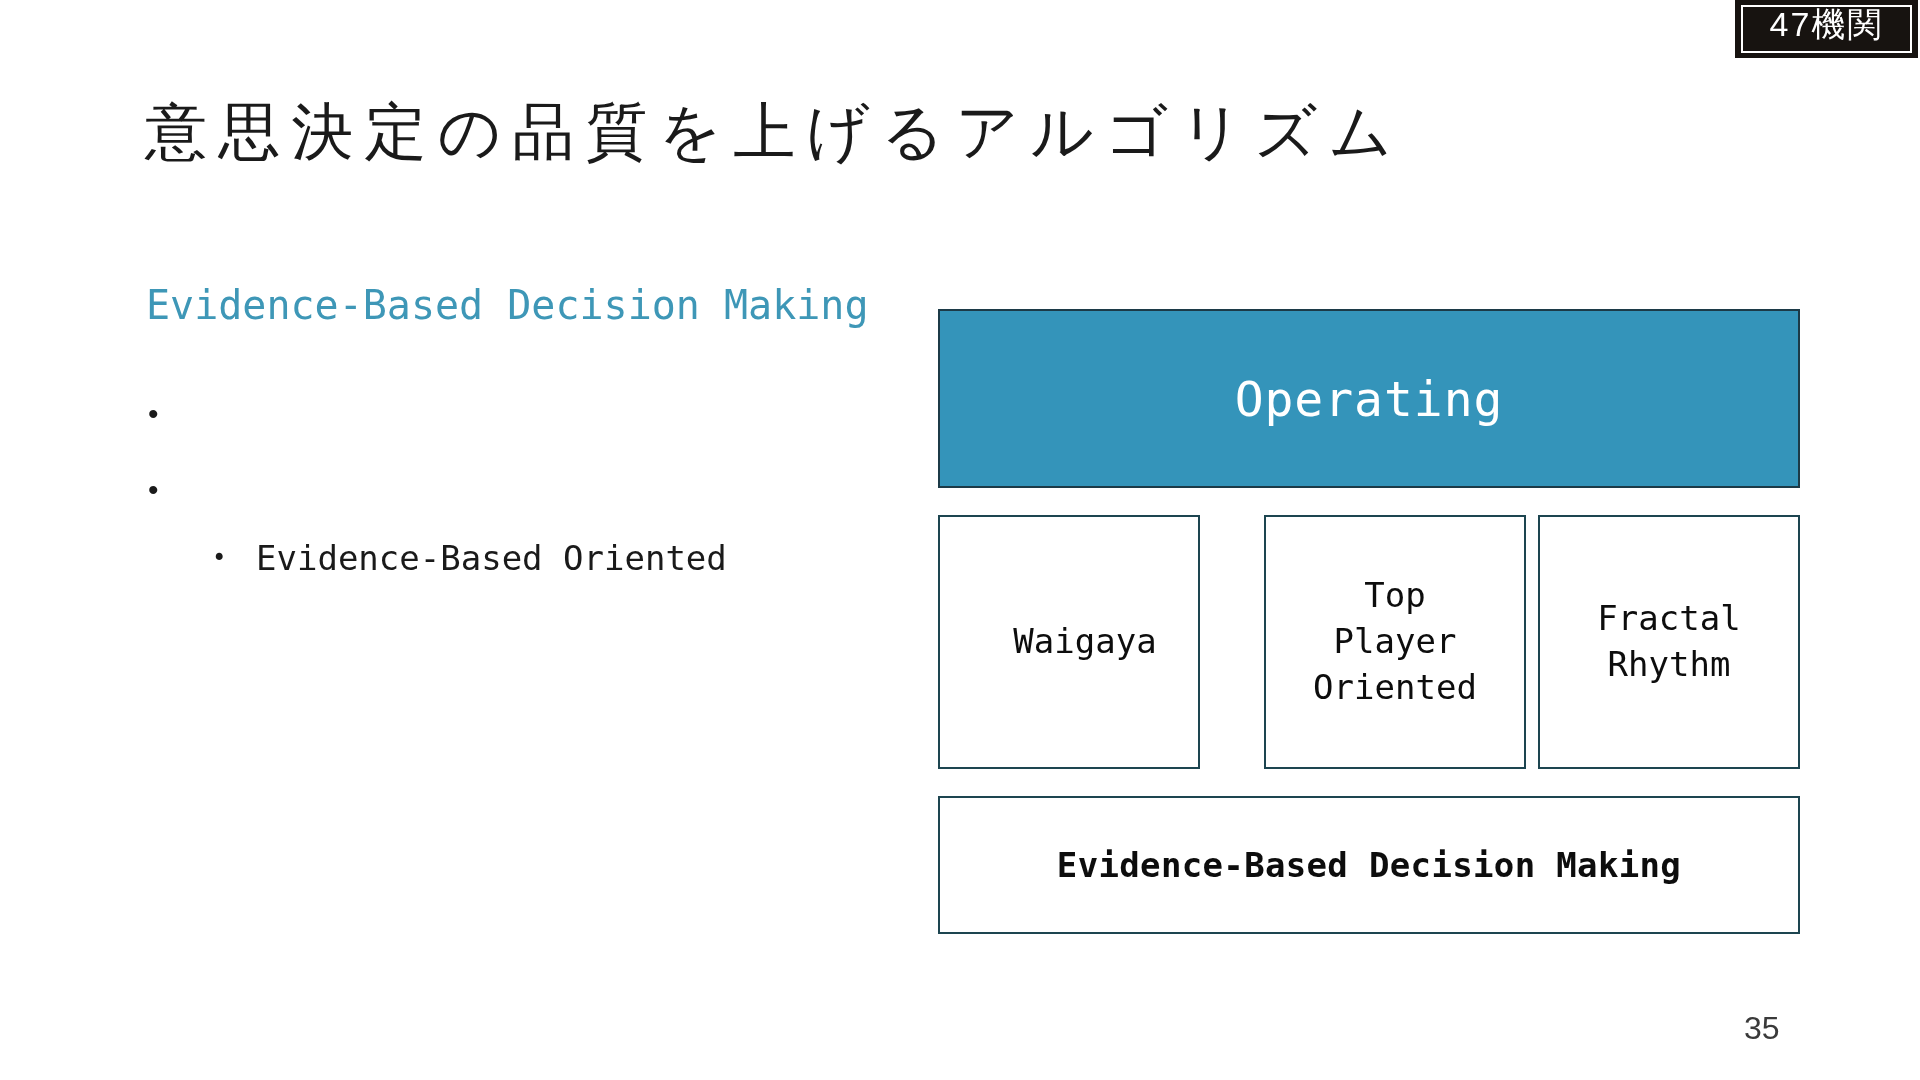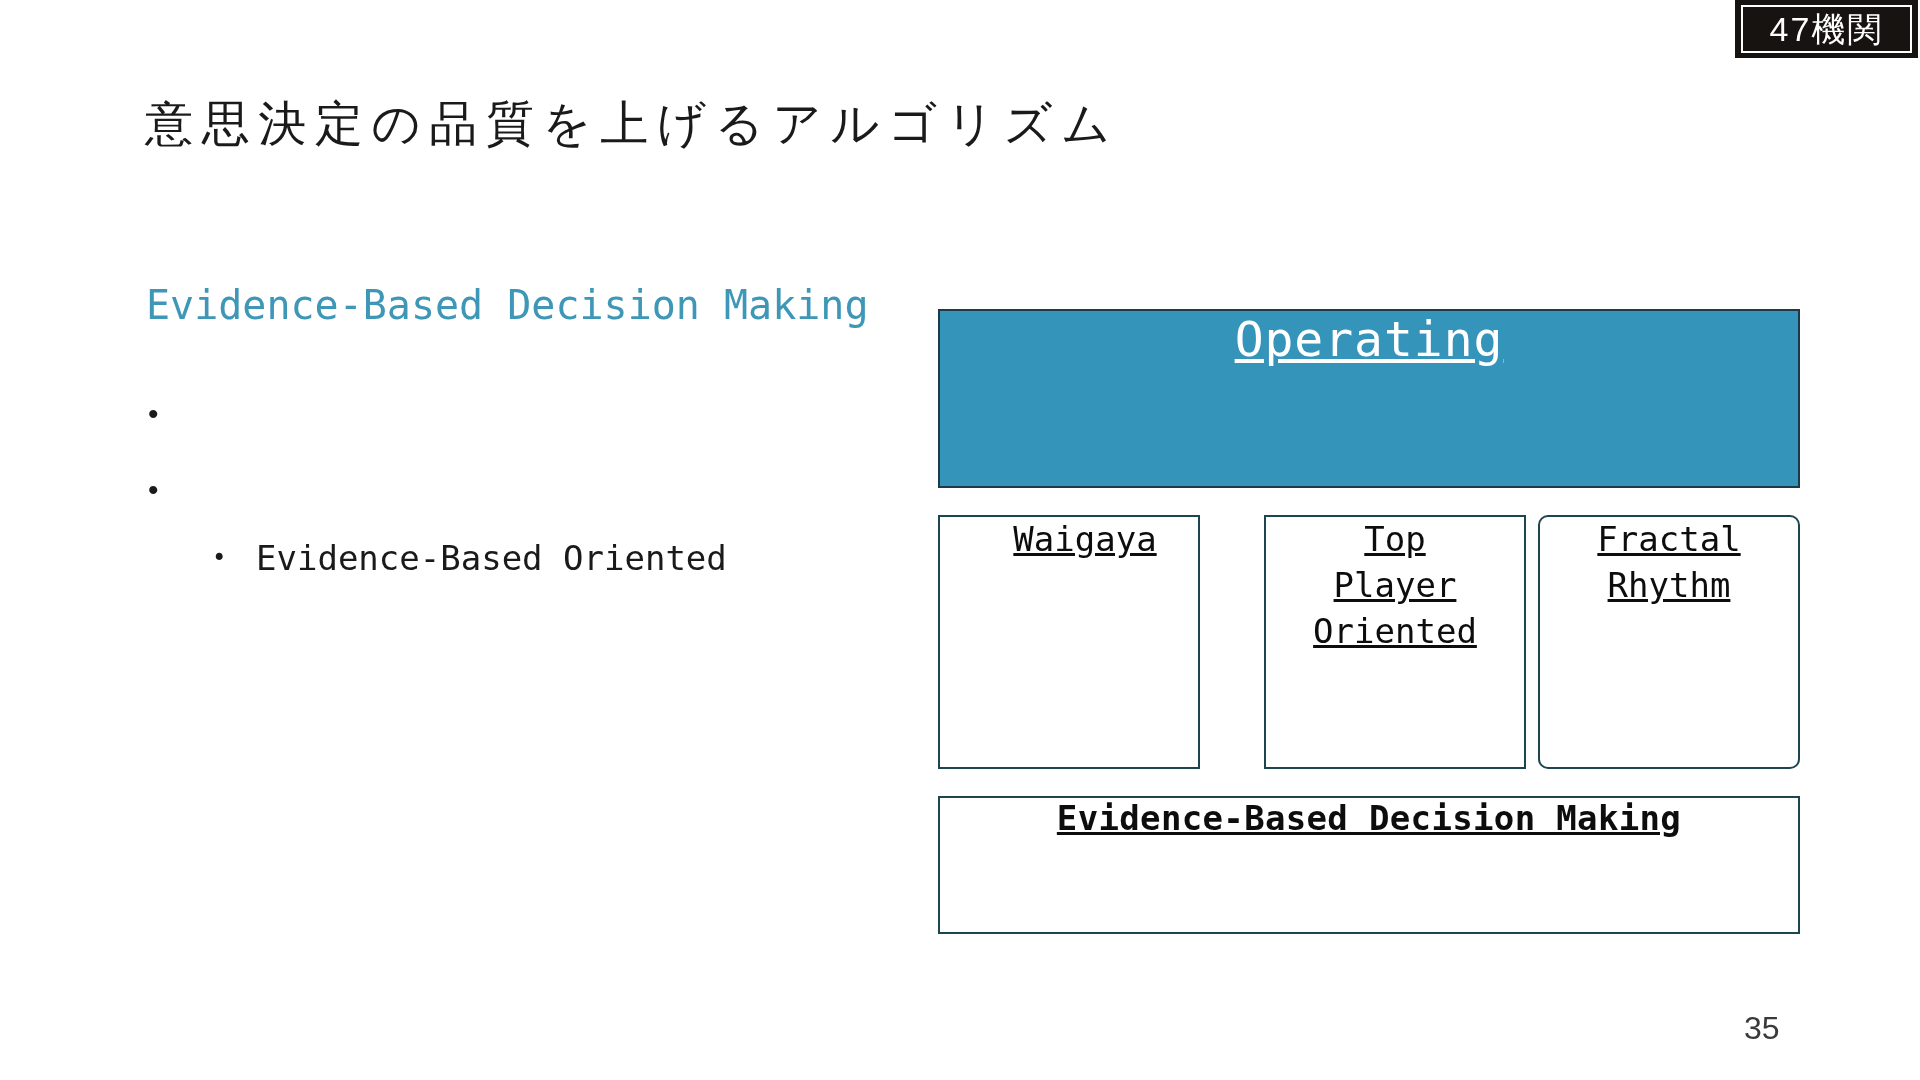--- a/index.html
+++ b/index.html
@@ -13,31 +13,31 @@
   }
   
   .logo{
     position:absolute;left:1735px;top:0;width:183px;height:58px;
     background:var(--logo-bg,#171310);
     display:flex;align-items:center;justify-content:center;
   }
   .logo-inner{
     width:167px;height:44px;
     border:2px solid #ffffff;
-    display:flex;align-items:center;justify-content:center;
+    display:flex;align-items:flex-start;justify-content:center;
   }
   .logo-text{
     color:#ffffff;font-size:34px;line-height:1;
     letter-spacing:2px;white-space:nowrap;
     font-family:"Liberation Sans",sans-serif;
   }
   
   .slide-title{
     position:absolute;left:145px;top:96px;
-    font-size:48px;line-height:1.15;font-weight:500;
+    font-size:62px;line-height:1.15;font-weight:500;
     letter-spacing:0.18em;white-space:nowrap;
     color:#1a1a1a;
   }
   
   .heading{
     position:absolute;left:146px;top:283px;
     font-family:"DejaVu Sans Mono",monospace;
     font-size:40px;line-height:1.1;
     color:var(--heading-teal,#3e97b7);
     white-space:nowrap;
@@ -59,36 +59,35 @@
     margin-top:20px;padding-left:64px;
     display:flex;
     font-family:"DejaVu Sans Mono",monospace;
     font-size:34px;line-height:44px;letter-spacing:0;
   }
   .sub-bullet .marker{flex:0 0 44px;font-size:24px;line-height:44px;}
   
   .box{
     position:absolute;box-sizing:border-box;
     border:2px solid var(--border-teal,#1d4550);
-    display:flex;align-items:flex-start;justify-content:center;
+    display:flex;align-items:center;justify-content:center;
     text-align:center;
     font-family:"DejaVu Sans Mono",monospace;
     background:#ffffff;
-    text-decoration:underline;
   }
   .box-operating{
     left:938px;top:309px;width:862px;height:179px;
     background:var(--fill-teal,#3494ba);
     border-color:#1c3a47;
     color:#ffffff;font-size:48px;letter-spacing:0.02em;
   }
   .box-mid{top:515px;width:262px;height:254px;color:#0d0d0d;font-size:34px;line-height:1.35;}
   .box-waigaya{left:938px;padding-left:32px;}
   .box-top-player{left:1237px;margin-left:27px;}
-  .box-fractal{left:1538px;border-radius:10px;}
+  .box-fractal{left:1538px;}
   .box-mid .box-label{max-width:180px;}
   .box-bottom{
     left:938px;top:796px;width:862px;height:138px;
     color:#0d0d0d;font-size:34px;font-weight:700;letter-spacing:0.01em;
   }
   
   .page-number{
     position:absolute;left:1744px;top:1010px;
     font-size:32px;color:#3a3a3a;
   }

